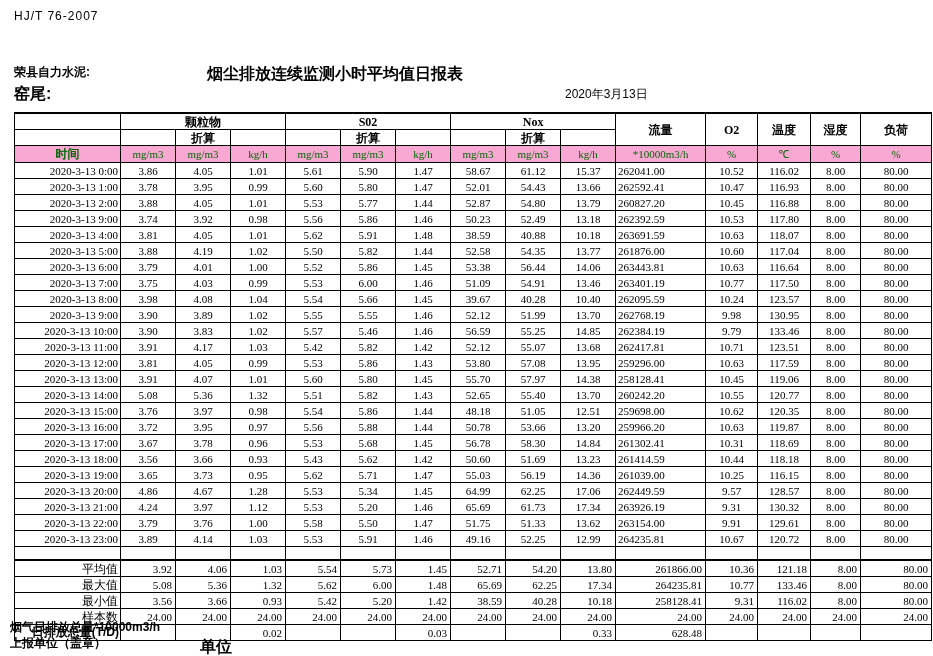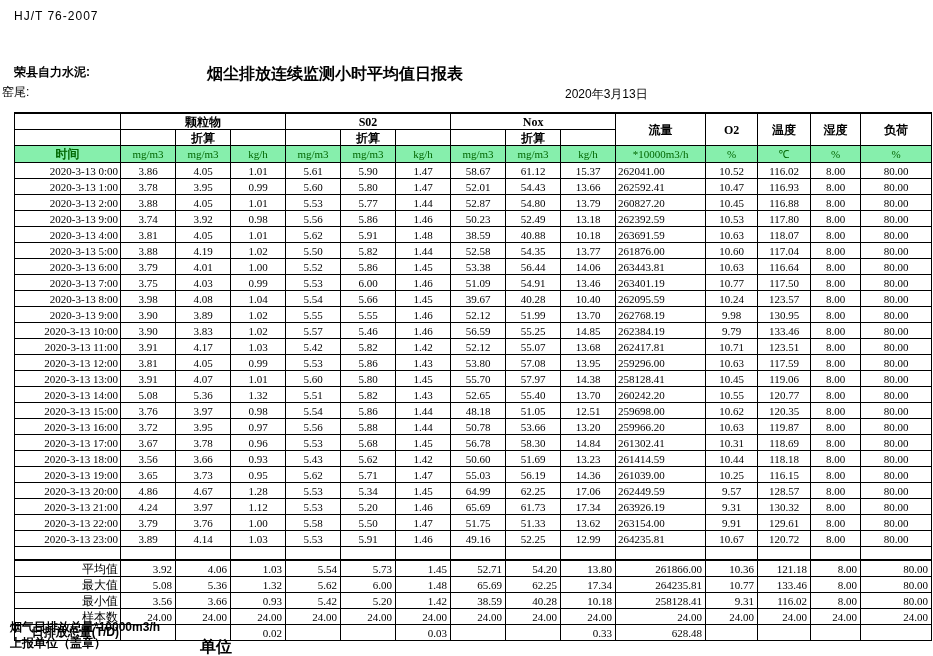--- a/index.html
+++ b/index.html
@@ -5,37 +5,37 @@
   html,body{margin:0;padding:0;}
   body{
     width:933px;height:656px;position:relative;background:#ffffff;
     font-family:"Liberation Sans",sans-serif;color:#000;
     overflow:hidden;
   }
   .abs{position:absolute;white-space:nowrap;}
   .doc-code{left:14px;top:9px;font-size:12px;font-weight:normal;letter-spacing:1px;}
   .doc-title{left:207px;top:28px;font-size:16px;font-weight:bold;margin-top:36px;}
   .company{left:14px;top:64px;font-size:12px;font-weight:bold;}
-  .loc{left:2px;top:84px;font-size:12px;font-weight:normal;}
+  .loc{left:14px;top:84px;font-size:16px;font-weight:bold;}
   .date{left:565px;top:86px;font-size:12px;}
 
   table.report{
     position:absolute;left:14px;top:112px;width:917px;
     border-collapse:collapse;table-layout:fixed;
     font-family:"Liberation Serif",serif;font-size:11px;padding-left:36px;
   }
   table.report{border:1px solid #000;border-top:2px solid #000;}
   table.report td,table.report th{
     border:1px solid #000;padding:0 2px;height:15px;line-height:14px;
     overflow:hidden;font-weight:normal;
   }
   tr.h1 th,tr.h2 th{font-family:"Liberation Sans",sans-serif;font-weight:bold;font-size:12px;text-align:center;height:15px;}
   tr.h1 th.grp-sub{font-family:"Liberation Serif",serif;}
   tr.units td{
-    background:#86efac;color:#006600;text-align:center;height:16px;
+    background:#f9a8d4;color:#006600;text-align:center;height:16px;
     font-size:11px;
   }
   tr.units td.time-h{font-family:"Liberation Sans",sans-serif;font-weight:bold;font-size:12px;}
   td.time{text-align:right;padding-right:6px;}
   td.num{text-align:center;}
   td.flow{padding-right:8px;}
   tr.sum td.num, tr.sum td.flow{text-align:right;padding-right:3px;}
   td.sumlabel{text-align:right;padding-right:2px;font-family:"Liberation Sans",sans-serif;font-weight:bold;font-size:12px;}
   td.totlabel{position:relative;overflow:visible;margin-left:8px;}
   td.totlabel span{

